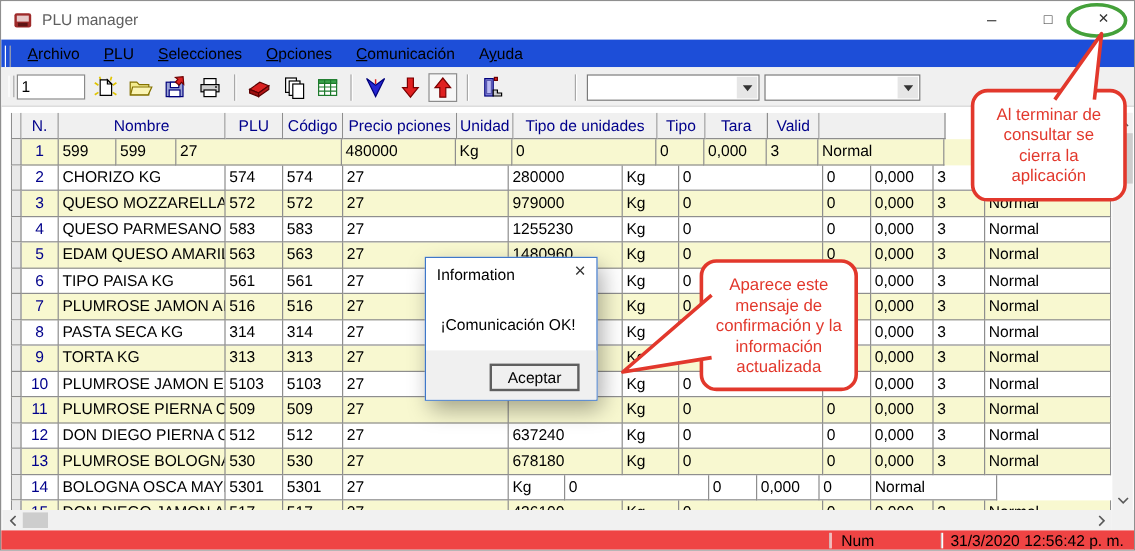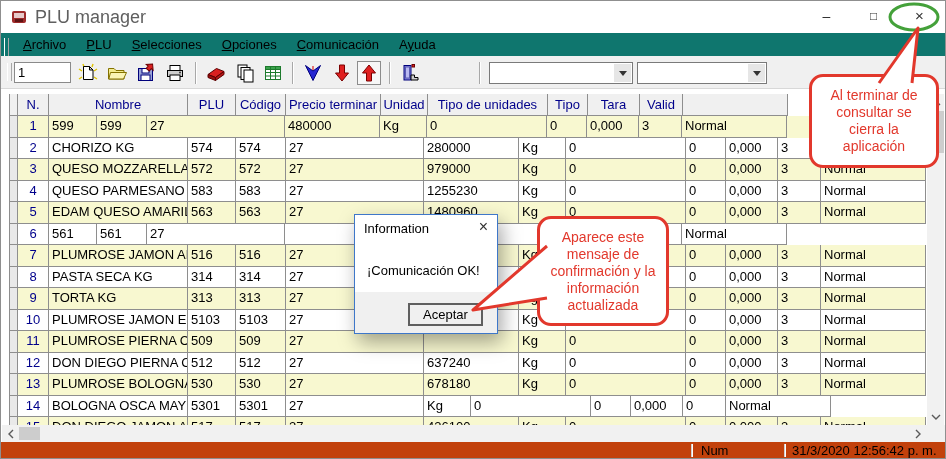--- a/index.html
+++ b/index.html
@@ -3,27 +3,27 @@
 <meta charset="utf-8">
 <style>
   * { margin:0; padding:0; box-sizing:border-box; }
   body { background:#cfcfcf; font-family:"Liberation Sans",sans-serif; }
   .window { position:relative; width:946px; height:459px; background:#fff;
             border:1px solid #8f8f8f; overflow:hidden; font-size:13px; color:#000; }
 
   
   .titlebar { position:absolute; left:0; top:0; width:100%; height:32px; background:#fff; }
   .app-icon { position:absolute; left:10px; top:8px; width:16px; height:16px; }
-  .title-text { position:absolute; left:34px; top:0; line-height:32px; color:#5f5f5f; font-size:18px; }
+  .title-text { position:absolute; left:34px; top:0; line-height:32px; color:#5f5f5f; font-size:13px; }
   .cap-btn { position:absolute; top:0; width:45px; height:30px; text-align:center; line-height:30px;
              color:#333; font-size:14px; }
   .cap-min { left:803px; } .cap-max { left:850px; font-size:12px; } .cap-close { left:896px; font-size:15px; }
 
   
-  .menubar { position:absolute; left:0; top:32px; width:100%; height:23px; background:#0f766e;
+  .menubar { position:absolute; left:0; top:32px; width:100%; height:23px; background:#1d4ed8;
              display:flex; align-items:flex-end; }
   .grip { width:5px; height:18px; margin:0 4px 0 3px;
           border-left:1px solid #fff; border-right:1px solid #a8a8a8; }
   .menu-item { padding:0 10px; height:23px; line-height:23px; color:#000; cursor:default; }
   .menu-item .u { text-decoration:underline; }
 
   
   .toolbar { position:absolute; left:0; top:55px; width:100%; height:33px; background:#f0f0f0;
              border-bottom:1px solid #d8d8d8; }
   .toolbar .grip { position:absolute; left:3px; top:7px; }
@@ -56,21 +56,21 @@
 
   
   .vscroll { position:absolute; left:926px; top:93px; width:17px; height:331px; background:#f1f1f1; }
   .vthumb { position:absolute; left:0; top:17px; width:17px; height:42px; background:#cdcdcd; }
   .sb-arrow { position:absolute; display:flex; align-items:center; justify-content:center; }
   .hscroll { position:absolute; left:1px; top:424px; width:924px; height:17px; background:#f1f1f1; }
   .hthumb { position:absolute; left:17px; top:2px; width:21px; height:13px; background:#cdcdcd; }
   .sb-corner { position:absolute; left:925px; top:424px; width:19px; height:17px; background:#f1f1f1; }
 
   
-  .statusbar { position:absolute; left:0; top:441px; width:100%; height:17px; background:#c2410c; }
+  .statusbar { position:absolute; left:0; top:441px; width:100%; height:17px; background:#ef4444; }
   .sb-sep { position:absolute; top:2px; height:13px; width:2px; border-left:1px solid #d0d0d0; border-right:1px solid #fff; }
   .sb-text { position:absolute; top:0; line-height:17px; font-size:13px; color:#000; }
 
   
   .dialog { position:absolute; left:353px; top:213px; width:144px; height:120px; background:#fff;
             border:1px solid #3e77c9; box-shadow:4px 8px 18px rgba(0,0,0,0.35); z-index:20; }
   .dlg-title { position:absolute; left:9px; top:6px; font-size:13px; color:#000; }
   .dlg-close { position:absolute; right:9px; top:3px; font-size:16px; color:#333; }
   .dlg-msg { position:absolute; left:12px; top:48px; font-size:13px; color:#000; }
   .dlg-footer { position:absolute; left:0; bottom:0; width:100%; height:41px; background:#f0f0f0; }
@@ -210,21 +210,21 @@
     </div>
   </div>
 
   <div class="gridwrap">
     <div class="g-head" id="grid-header">
         <div class="strip hc"></div>
         <div class="hc c0">N.</div>
         <div class="hc c1">Nombre</div>
         <div class="hc c2">PLU</div>
         <div class="hc c3">Código</div>
-        <div class="hc c5">Precio terminar</div>
+        <div class="hc c5">Precio pciones</div>
         <div class="hc c6">Unidad</div>
         <div class="hc c7">Tipo de unidades</div>
         <div class="hc c8">Tipo</div>
         <div class="hc c9">Tara</div>
         <div class="hc c10">Valid</div>
         <div class="hc c11"></div>
       </div>
     <div id="grid-body">
         <div class="g-row odd">
           <div class="strip"></div>
@@ -296,20 +296,21 @@
           <div class="gc c6">Kg</div>
           <div class="gc c7">0</div>
           <div class="gc c8">0</div>
           <div class="gc c9">0,000</div>
           <div class="gc c10">3</div>
           <div class="gc c11">Normal</div>
         </div>
         <div class="g-row">
           <div class="strip"></div>
           <div class="gc c0">6</div>
+          <div class="gc c1">TIPO PAISA KG</div>
           <div class="gc c2">561</div>
           <div class="gc c3">561</div>
           <div class="gc c4">27</div>
           <div class="gc c5"></div>
           <div class="gc c6">Kg</div>
           <div class="gc c7">0</div>
           <div class="gc c8">0</div>
           <div class="gc c9">0,000</div>
           <div class="gc c10">3</div>
           <div class="gc c11">Normal</div>
@@ -498,20 +499,20 @@
   <div class="callout-layer" style="left:790px;top:0;width:156px;height:175px">
     <svg class="tailsvg" width="156" height="175">
       <ellipse cx="123" cy="16" rx="24" ry="13" fill="none" stroke="#44a13a" stroke-width="3"></ellipse>
     </svg>
     <div class="bubble" style="left:18px;top:73px;width:130px;height:94px">Al terminar de consultar se cierra la aplicación</div>
     <svg class="tailsvg" width="156" height="175">
       <path d="M88 82 L127 27 L121 82" fill="#fff" stroke="#e2382c" stroke-width="3" stroke-linejoin="round"></path>
     </svg>
   </div>
 
-  <div class="callout-layer" style="left:460px;top:205px;width:230px;height:135px">
+  <div class="callout-layer" style="left:506px;top:205px;width:230px;height:135px">
     <div class="bubble" style="left:76px;top:10px;width:132px;height:110px">Aparece este mensaje de confirmación y la información actualizada</div>
     <svg class="tailsvg" width="230" height="135">
       <path d="M86 40 L12 104 L86 92" fill="#fff" stroke="#e2382c" stroke-width="3" stroke-linejoin="round"></path>
     </svg>
   </div>
 
 </div>
 
 </body></html>

